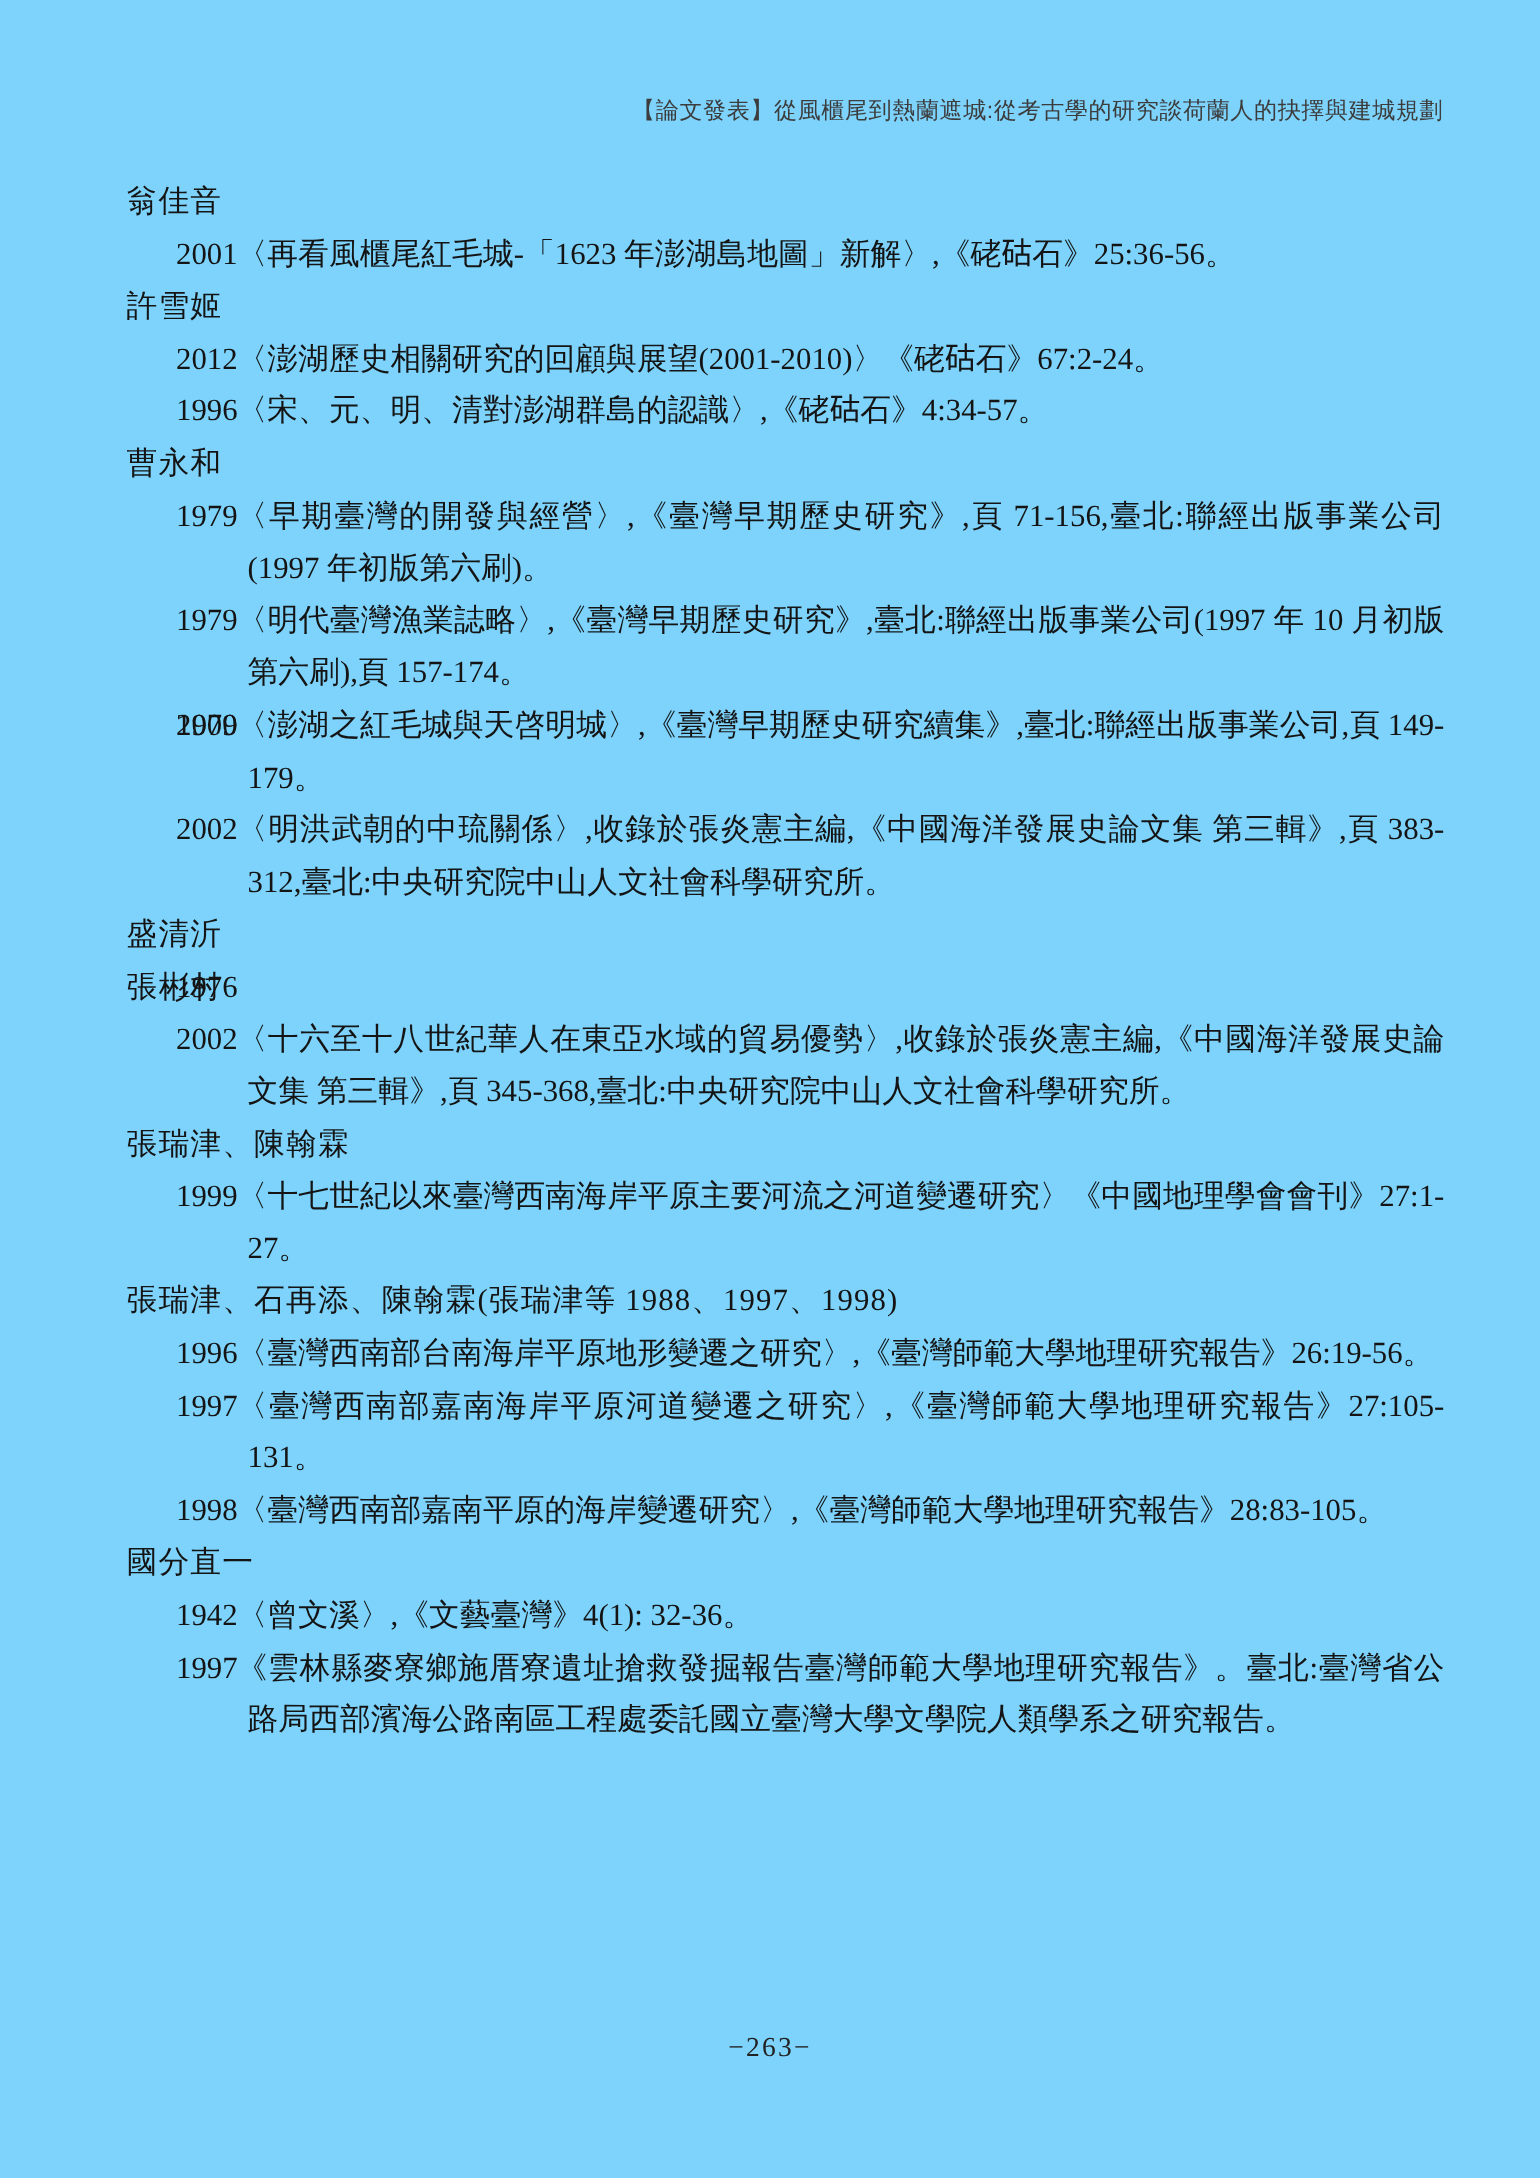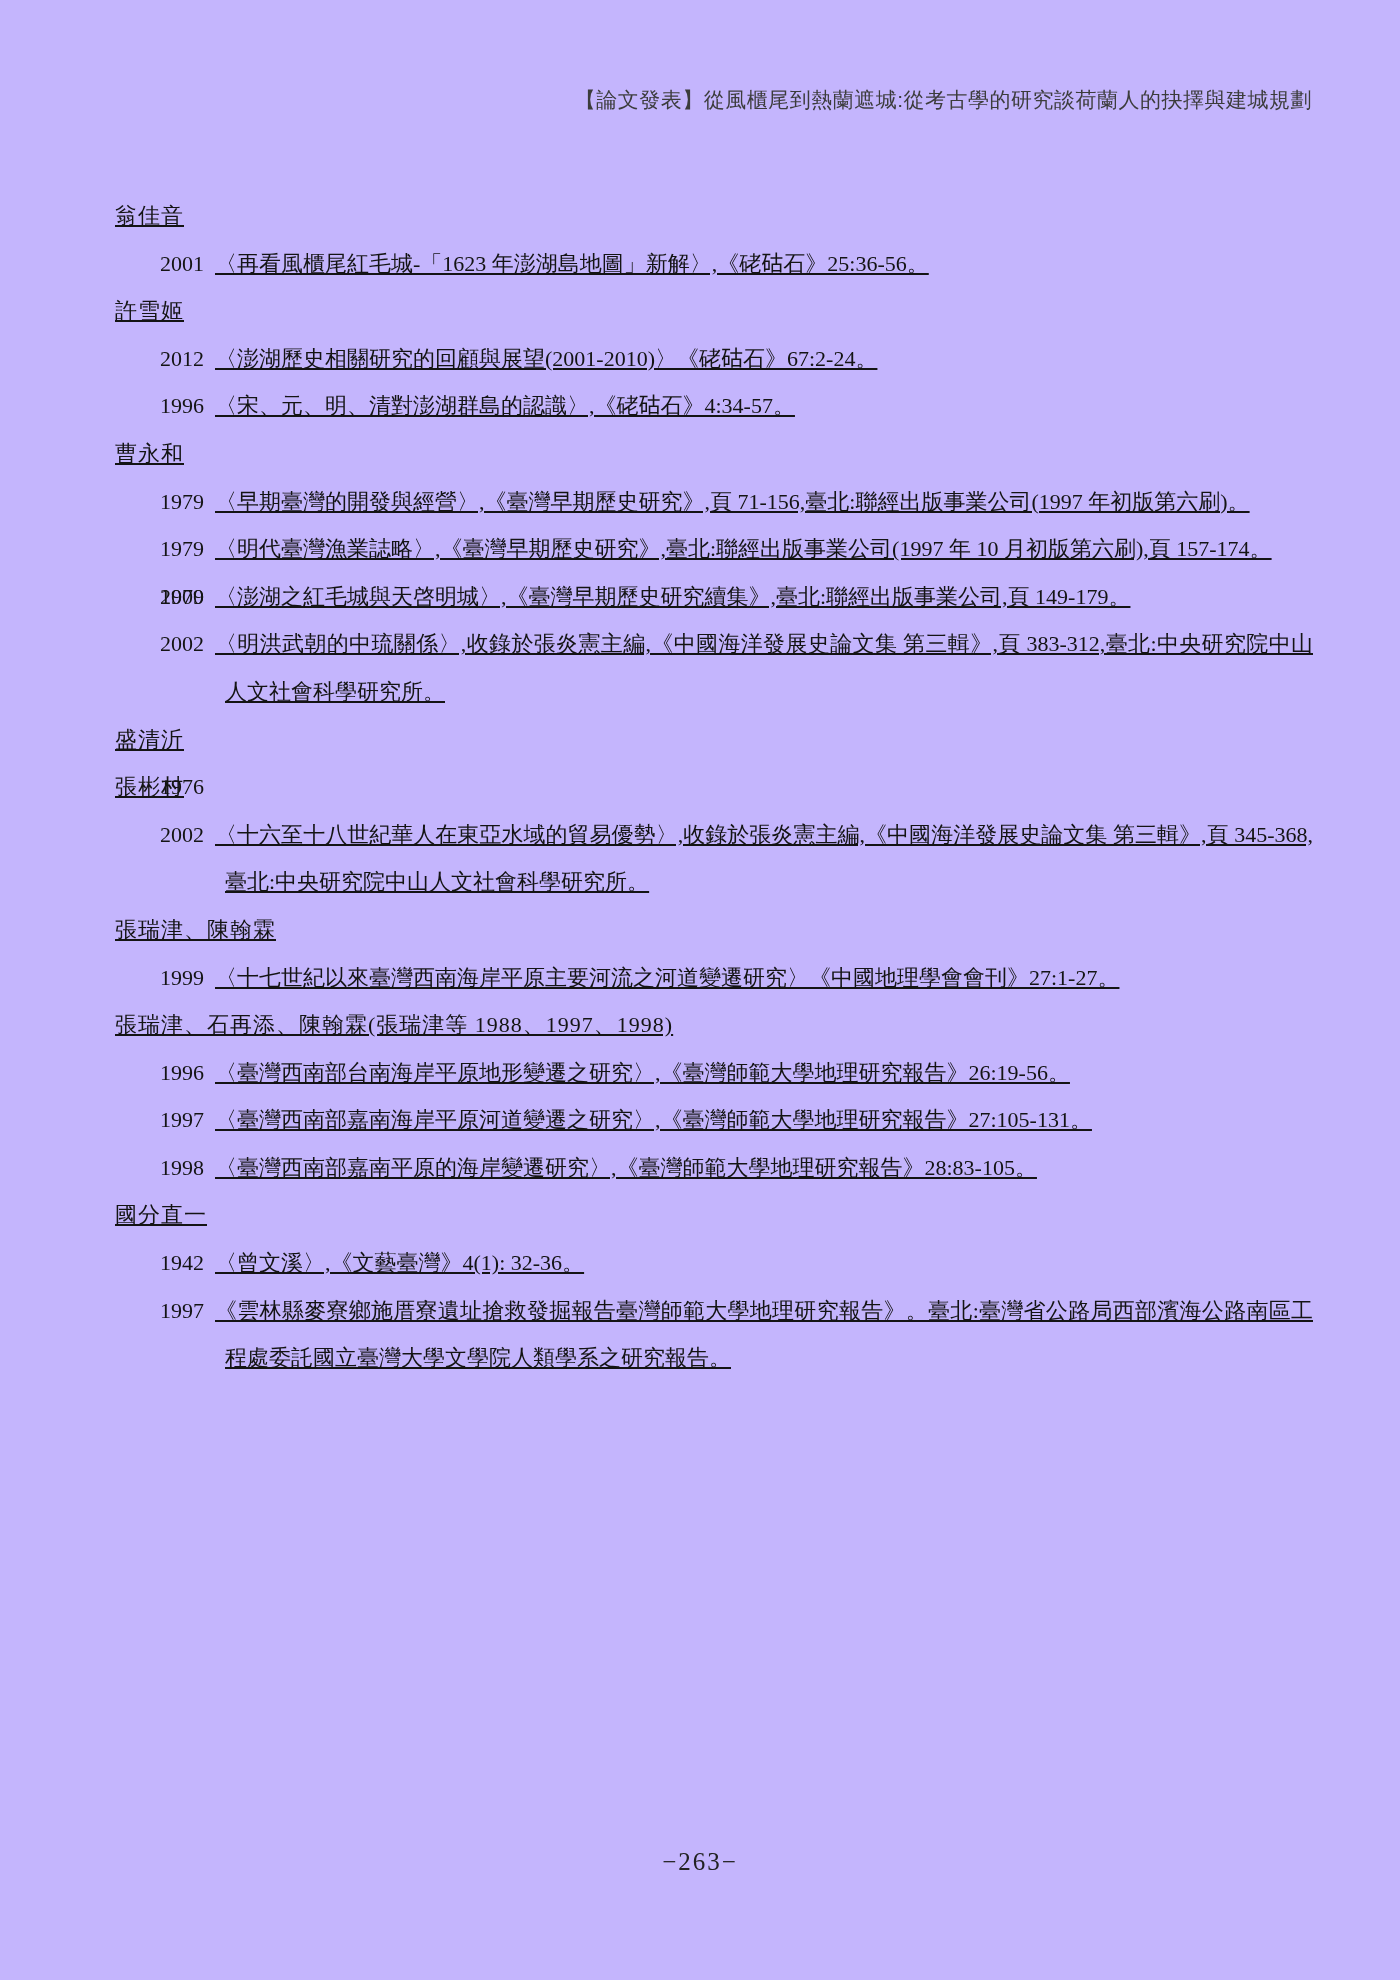--- a/index.html
+++ b/index.html
@@ -4,44 +4,43 @@
 <style>
   html, body {
     margin: 0;
     padding: 0;
     background: #ffffff;
   }
   .page {
     position: relative;
     width: 1400px;
     height: 1980px;
-    background: #c4b5fd;
+    background: #7dd3fc;
     overflow: hidden;
     font-family: "Liberation Serif", "DejaVu Serif", serif;
     color: #141414;
   }
   .page-header {
     position: absolute;
     top: 86px;
     right: 88px;
     font-family: "Liberation Sans", "DejaVu Sans", sans-serif;
     font-size: 21px;
     font-weight: 400;
     color: #3c3c3c;
     letter-spacing: 0.5px;
     white-space: nowrap;
   }
   .bib {
     position: absolute;
-    top: 192px;
+    top: 160px;
     left: 115px;
     width: 1198px;
-    font-size: 22px;
+    font-size: 28px;
     line-height: 47.6px;
-    text-decoration: underline;
   }
   .bib-group { margin: 0; }
   .author {
     text-indent: 0;
     letter-spacing: 1px;
   }
   .entry {
     position: relative;
     padding-left: 110px;
     text-indent: -10px;

